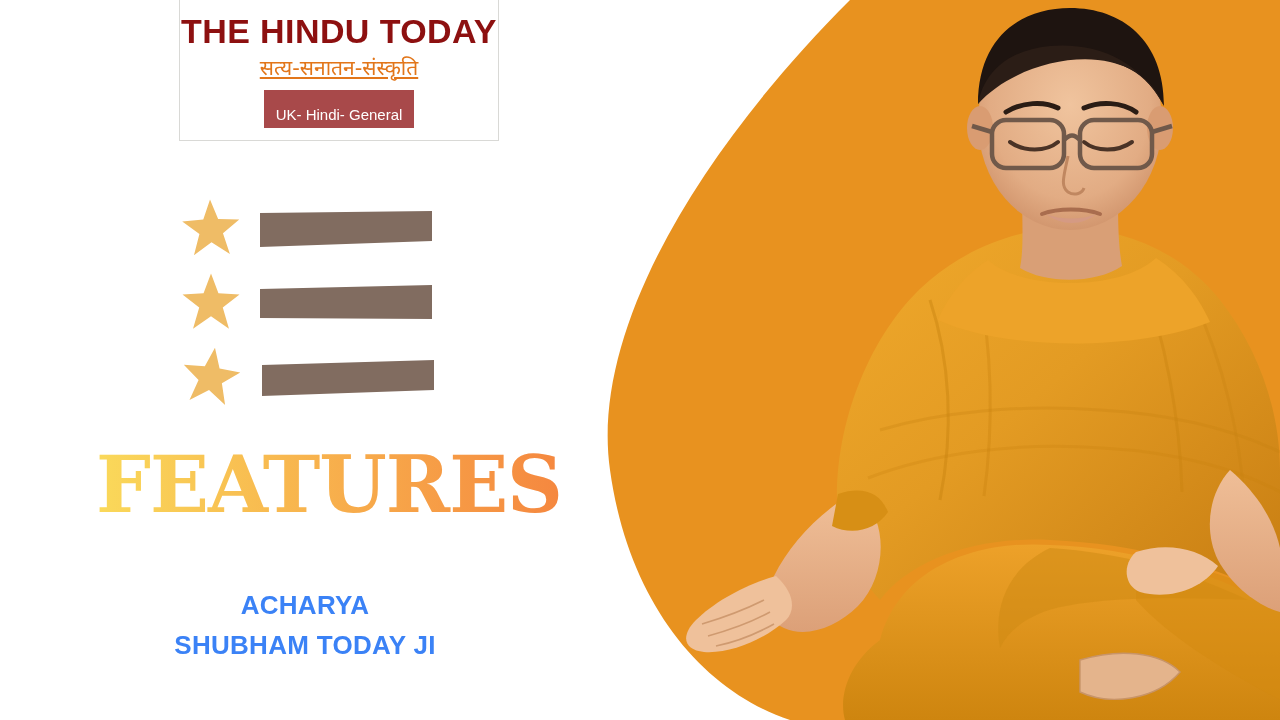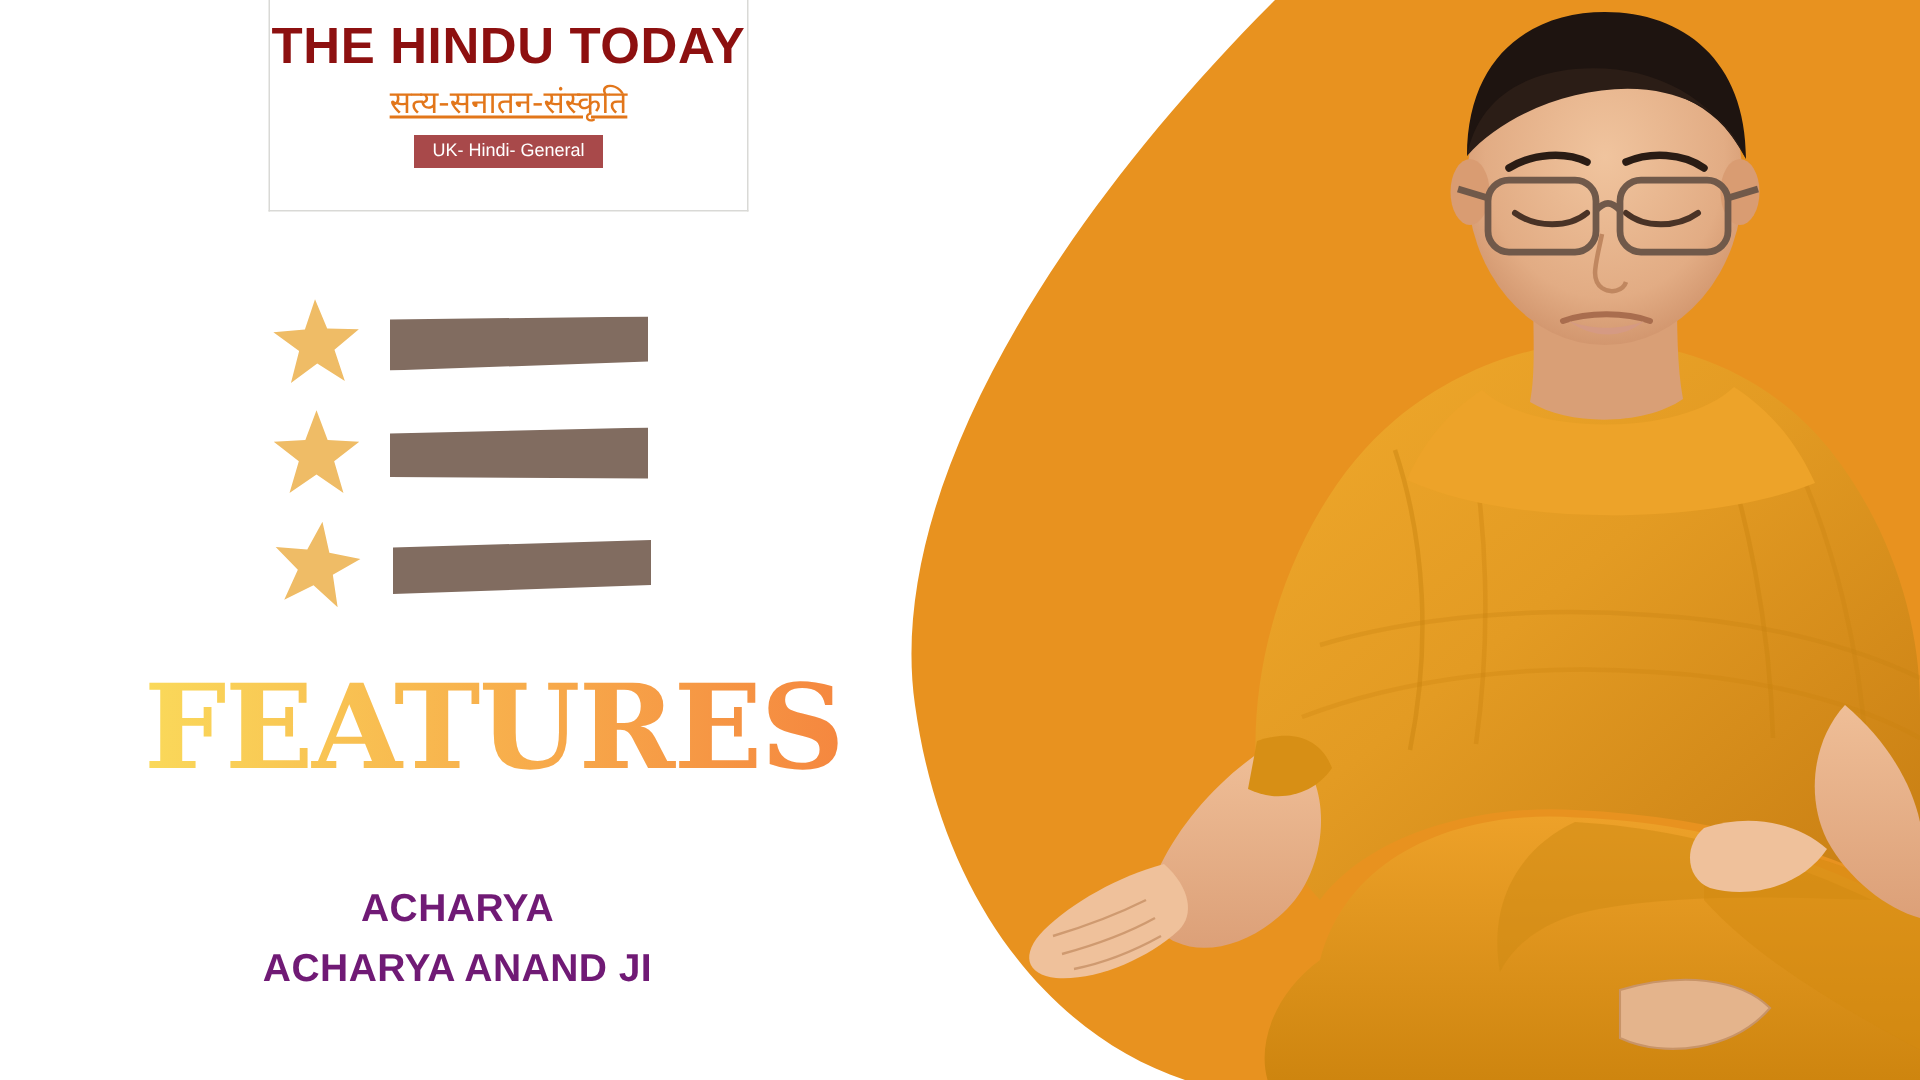--- a/index.html
+++ b/index.html
@@ -54,22 +54,22 @@
     font-size:21px;
     color:#E2761A;
     font-family:"DejaVu Sans", sans-serif;
     line-height:1.2;
     white-space:nowrap;
   }
   #brand-badge{
     margin-top:9px;
     background:#A8494A;
     color:#ffffff;
-    font-size:12px;
-    padding:4px 12px 5px 12px;
+    font-size:15px;
+    padding:17px 12px 5px 12px;
     line-height:1.1;
     white-space:nowrap;
     text-align:right;
   }
 
   
   #feature-rows{
     position:absolute;
     left:180px; top:197px;
     width:260px;
@@ -250,16 +250,16 @@
     <defs>
       <linearGradient id="featGrad" x1="0" y1="0" x2="1" y2="0">
         <stop id="featStop1" offset="0%" stop-color="#FAD95A"></stop>
         <stop id="featStop2" offset="100%" stop-color="#F5873F"></stop>
       </linearGradient>
     </defs>
     <text id="features-text" x="0" y="66" fill="url(#featGrad)" font-family="'DejaVu Serif', serif" font-size="78" font-weight="bold" letter-spacing="-1" textLength="466" lengthAdjust="spacingAndGlyphs">FEATURES</text>
   </svg>
 </div>
 
-<div id="presenter-name" style="color: #701a75;">
+<div id="presenter-name" style="color: #3b82f6;">
   <span class="presenter-line">ACHARYA</span>
-  <span class="presenter-line">ACHARYA ANAND JI</span>
+  <span class="presenter-line">SHUBHAM TODAY JI</span>
 </div>
 
 </body></html>

